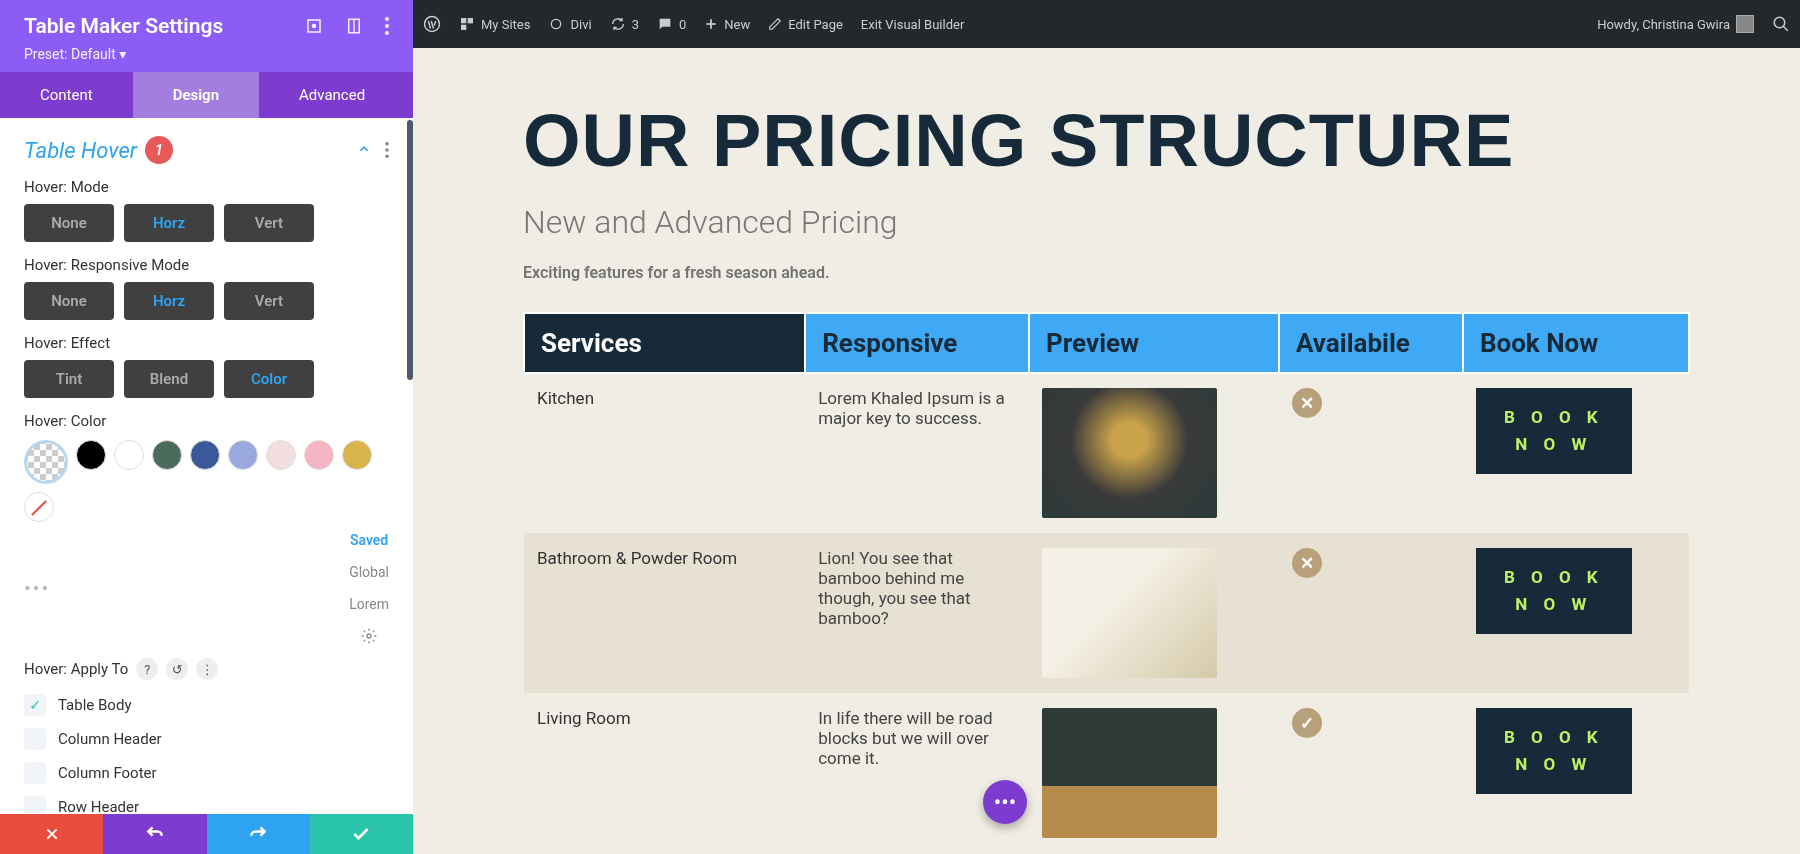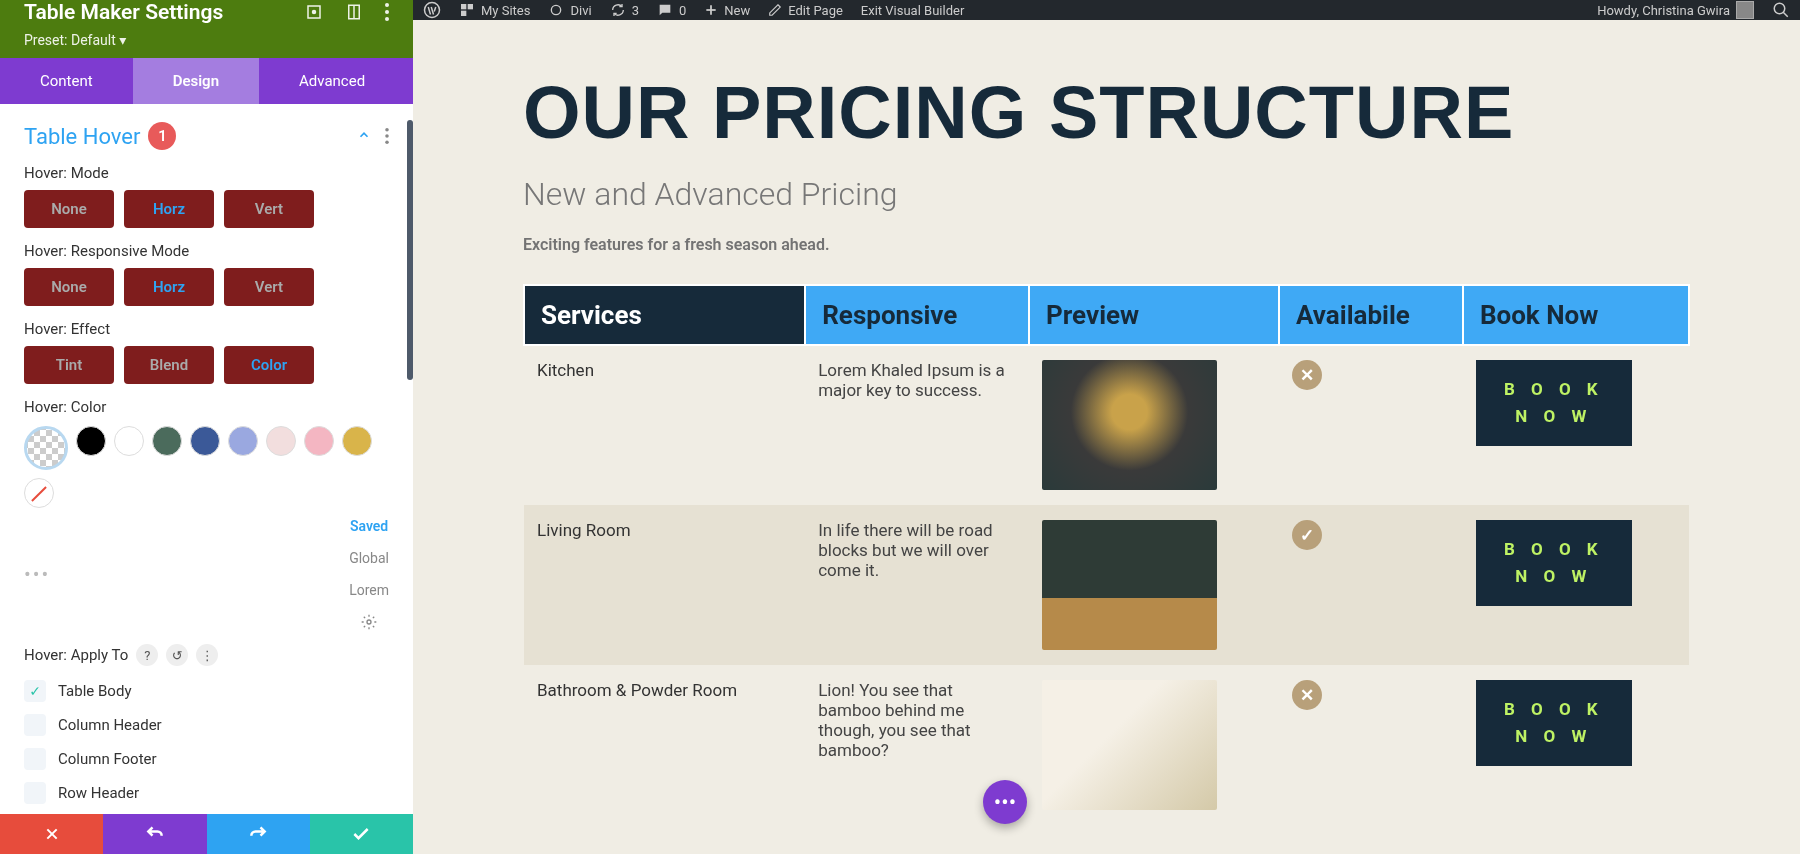--- a/index.html
+++ b/index.html
@@ -1,39 +1,39 @@
 <!DOCTYPE html>
 <html><head>
 <meta charset="utf-8">
 <style>
 * { margin: 0; padding: 0; box-sizing: border-box; font-family: -apple-system, BlinkMacSystemFont, "Segoe UI", Roboto, sans-serif; }
 body { width: 1800px; height: 854px; overflow: hidden; display: flex; background: #f0ede4; }
 
 
 .settings-panel { width: 413px; height: 100%; background: #fff; display: flex; flex-direction: column; position: relative; }
-.panel-header { background: #4d7c0f; color: #fff; padding: 0 24px 10px; }
+.panel-header { background: #8b5cf6; color: #fff; padding: 14px 24px 10px; }
 .panel-title-row { display: flex; align-items: center; justify-content: space-between; }
 .panel-title { font-size: 21px; font-weight: 600; }
 .panel-header-icons { display: flex; gap: 22px; align-items: center; }
 .panel-header-icons span { cursor: pointer; opacity: 0.9; }
 .preset-row { margin-top: 8px; font-size: 14px; opacity: 0.9; }
 .tabs { display: flex; background: #7e3bd0; }
 .tab { padding: 14px 40px; color: #fff; font-size: 15px; cursor: pointer; }
 .tab.active { background: #a47de0; font-weight: 600; }
 
 .panel-body { flex: 1; overflow-y: auto; padding: 18px 24px 0; position: relative; }
-.section-header { display: flex; align-items: center; justify-content: space-between; margin-bottom: 14px; }
+.section-header { display: flex; align-items: center; justify-content: space-between; margin-bottom: 14px; font-style: italic; }
 .section-title-wrap { display: flex; align-items: center; gap: 8px; }
 .section-title { color: #2ea3f2; font-size: 22px; font-weight: 400; }
 .badge-circle { width: 28px; height: 28px; border-radius: 50%; background: #e85a5a; color: #fff; display: flex; align-items: center; justify-content: center; font-size: 15px; font-weight: 600; }
 .section-controls { display: flex; gap: 14px; color: #2ea3f2; }
 
 .field-label { font-size: 15px; color: #333; margin-bottom: 8px; margin-top: 14px; display: flex; align-items: center; gap: 8px; }
 .btn-row { display: flex; gap: 10px; }
-.opt-btn { background: #7f1d1d; border: none; padding: 10px 20px; font-size: 15px; color: #aaa; font-weight: 600; border-radius: 4px; cursor: pointer; width: 90px; }
+.opt-btn { background: #404040; border: none; padding: 10px 20px; font-size: 15px; color: #aaa; font-weight: 600; border-radius: 4px; cursor: pointer; width: 90px; }
 .opt-btn.active { color: #2ea3f2; }
 
 .swatches { display: flex; gap: 8px; margin-top: 10px; flex-wrap: wrap; }
 .swatch { width: 30px; height: 30px; border-radius: 50%; cursor: pointer; border: 1px solid #ddd; }
 .swatch.checker { background: repeating-conic-gradient(#ccc 0% 25%, #fff 0% 50%) 50% / 12px 12px; border: 3px solid #b8d8f0; width: 44px; height: 44px; }
 .swatch.nocolor { background: #fff; position: relative; }
 .swatch.nocolor:after { content:""; position:absolute; left:4px; right:4px; top:50%; height:2px; background:#e74c3c; transform: rotate(-45deg); }
 
 .color-meta { display: flex; justify-content: space-between; align-items: center; margin-top: 10px; font-size: 14px; }
 .color-meta-dots { color: #bbb; font-size: 20px; letter-spacing: 2px; }
@@ -51,21 +51,21 @@
 
 .panel-footer { height: 40px; display: flex; }
 .footer-btn { flex: 1; display: flex; align-items: center; justify-content: center; color: #fff; cursor: pointer; }
 .footer-btn.cancel { background: #e74c3c; }
 .footer-btn.undo { background: #7e3bd0; }
 .footer-btn.redo { background: #2ea3f2; }
 .footer-btn.save { background: #29c4a9; }
 
 
 .main { flex: 1; height: 100%; display: flex; flex-direction: column; }
-.admin-bar { height: 20px; background: #23282d; color: #ccc; display: flex; align-items: center; padding: 0 10px; font-size: 13px; justify-content: space-between; }
+.admin-bar { height: 48px; background: #23282d; color: #ccc; display: flex; align-items: center; padding: 0 10px; font-size: 13px; justify-content: space-between; }
 .admin-left, .admin-right { display: flex; align-items: center; gap: 18px; }
 .admin-item { display: flex; align-items: center; gap: 6px; cursor: pointer; }
 .avatar-sq { width: 18px; height: 18px; background: #888; border: 1px solid #aaa; }
 
 .content { flex: 1; padding: 50px 110px 0; overflow: hidden; position: relative; }
 .page-title { font-size: 74px; font-weight: 900; color: #162a3a; letter-spacing: 1px; text-transform: uppercase; font-family: Impact, "Arial Black", sans-serif; }
 .page-subtitle { font-size: 32px; color: #777; margin-top: 20px; font-weight: 300; }
 .page-desc { font-size: 16px; color: #737373; margin-top: 22px; font-weight: 600; }
 
 .price-table { margin-top: 30px; border-collapse: collapse; width: 100%; }
@@ -338,38 +338,38 @@
     <td style="max-width:180px">Lorem Khaled Ipsum is a major key to success.</td>
     <td>
               <span class="preview-img kitchen"></span>
             </td>
     <td>
               <span class="avail no">✕</span>
             </td>
     <td><span class="book-btn">B O O K<br>N O W</span></td>
           </tr>
           <tr>
-    <td>Living Room</td>
-    <td style="max-width:180px">In life there will be road blocks but we will over come it.</td>
-    <td>
-              <span class="preview-img living"></span>
-            </td>
-    <td>
-              <span class="avail yes">✓</span>
+    <td>Bathroom &amp; Powder Room</td>
+    <td style="max-width:180px">Lion! You see that bamboo behind me though, you see that bamboo?</td>
+    <td>
+              <span class="preview-img bath"></span>
+            </td>
+    <td>
+              <span class="avail no">✕</span>
             </td>
     <td><span class="book-btn">B O O K<br>N O W</span></td>
           </tr>
           <tr>
-    <td>Bathroom &amp; Powder Room</td>
-    <td style="max-width:180px">Lion! You see that bamboo behind me though, you see that bamboo?</td>
-    <td>
-              <span class="preview-img bath"></span>
-            </td>
-    <td>
-              <span class="avail no">✕</span>
+    <td>Living Room</td>
+    <td style="max-width:180px">In life there will be road blocks but we will over come it.</td>
+    <td>
+              <span class="preview-img living"></span>
+            </td>
+    <td>
+              <span class="avail yes">✓</span>
             </td>
     <td><span class="book-btn">B O O K<br>N O W</span></td>
           </tr>
         </tbody>
     </table>
 
     <div class="fab">•••</div>
   </div>
 </div>
 

